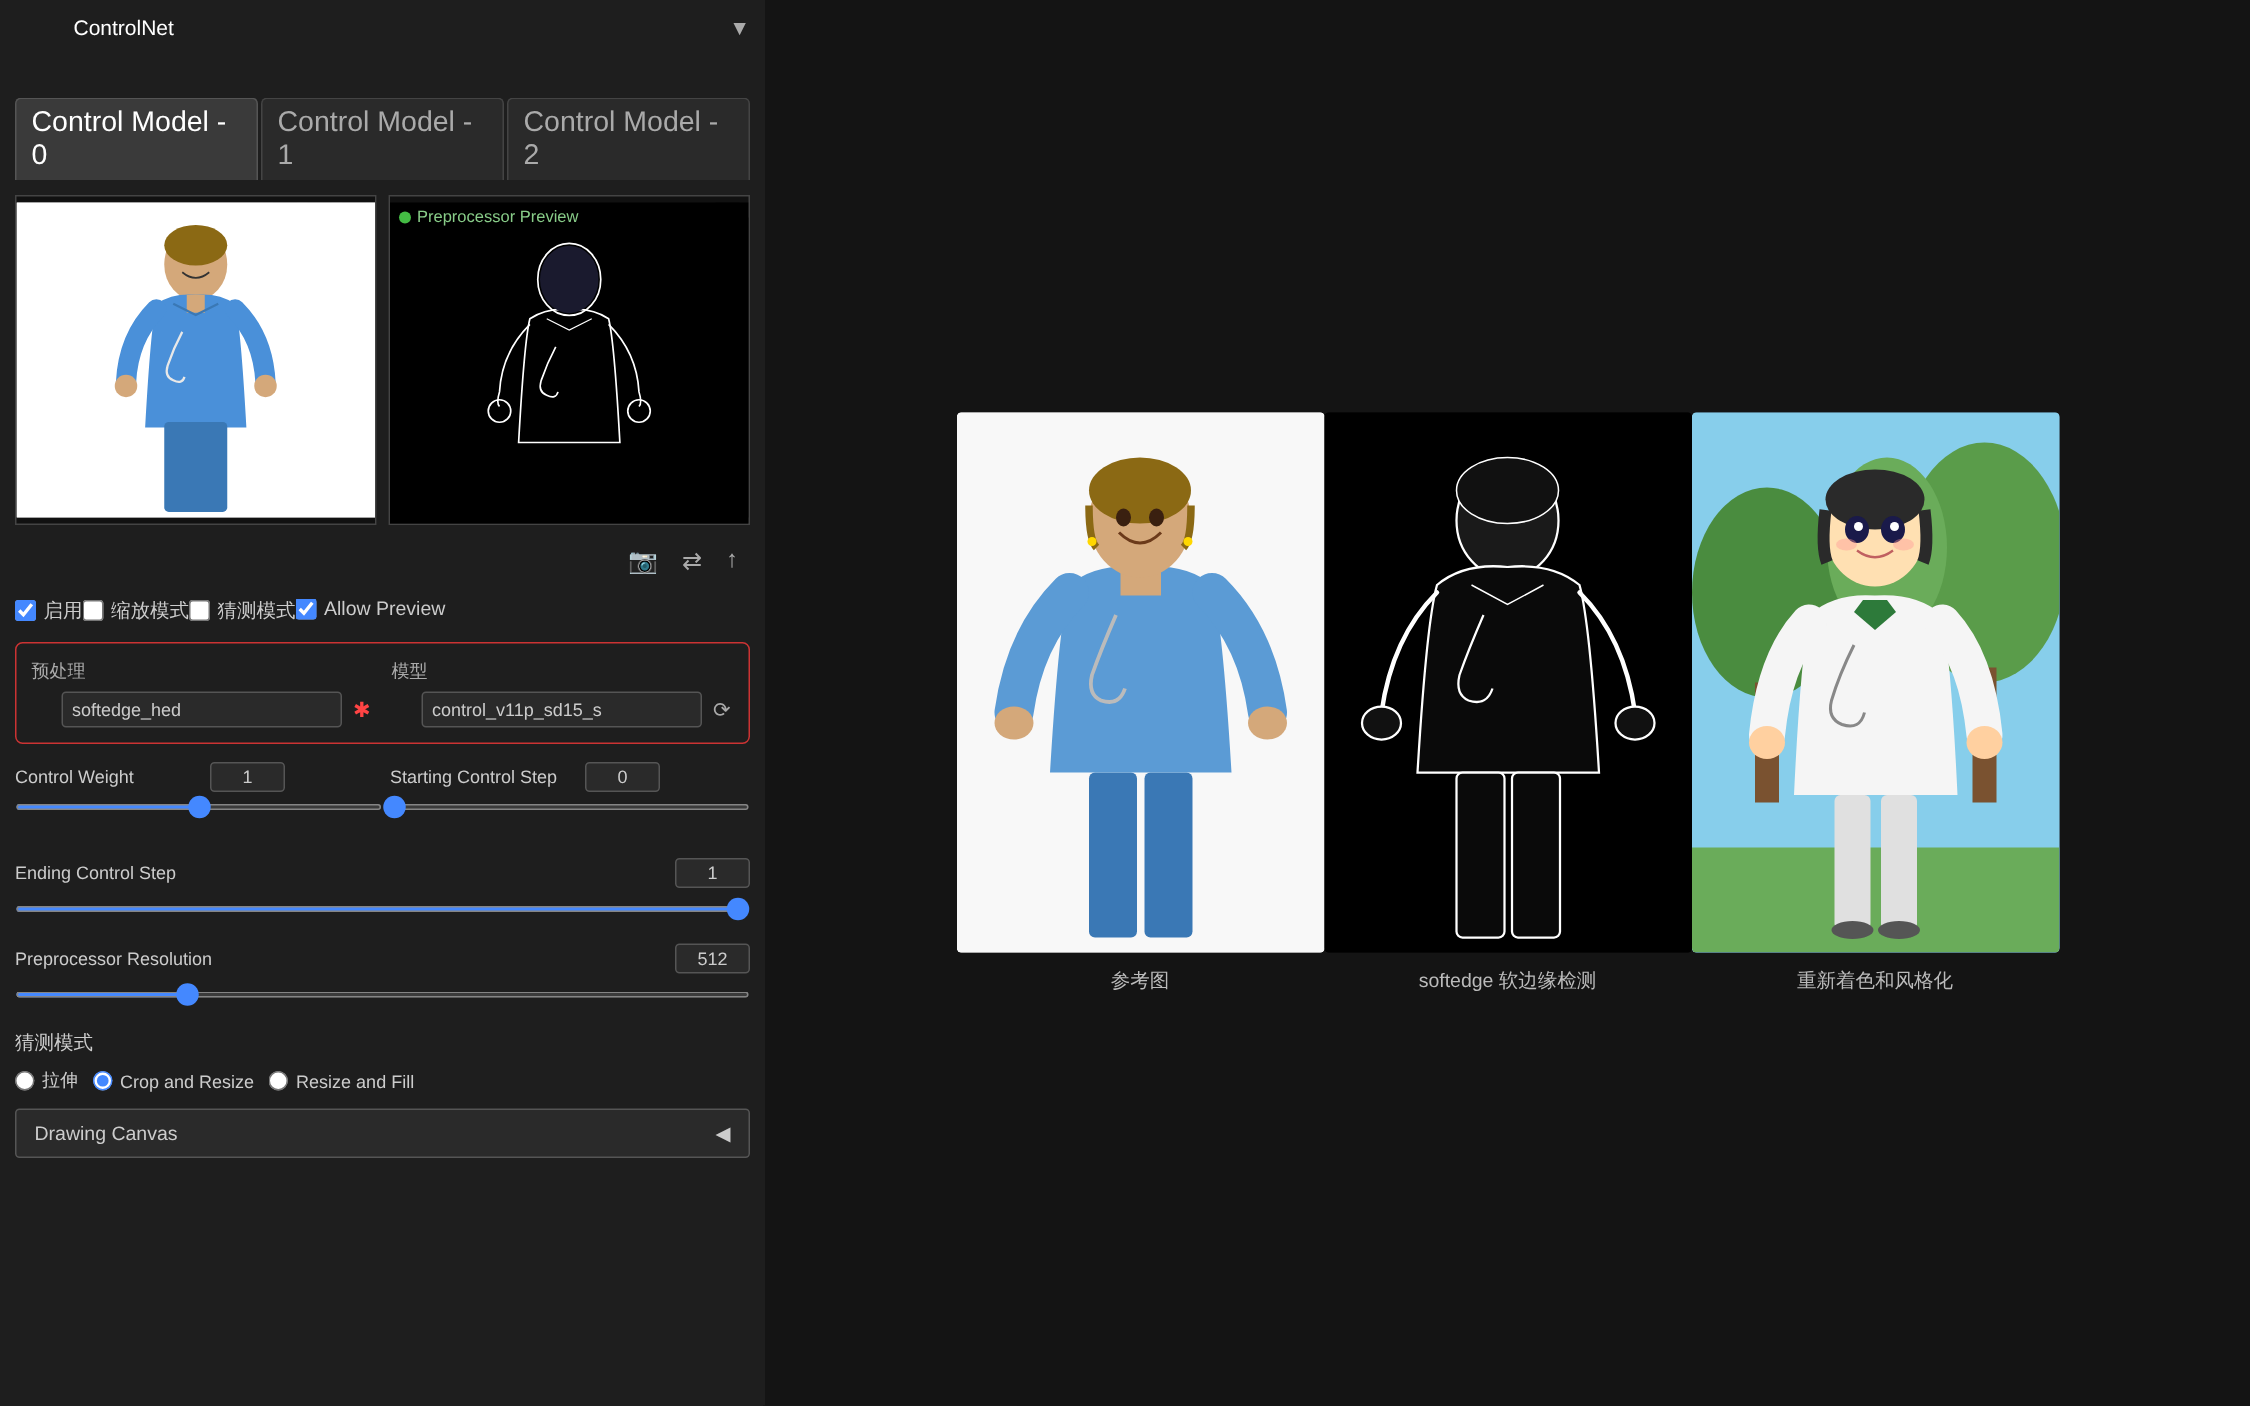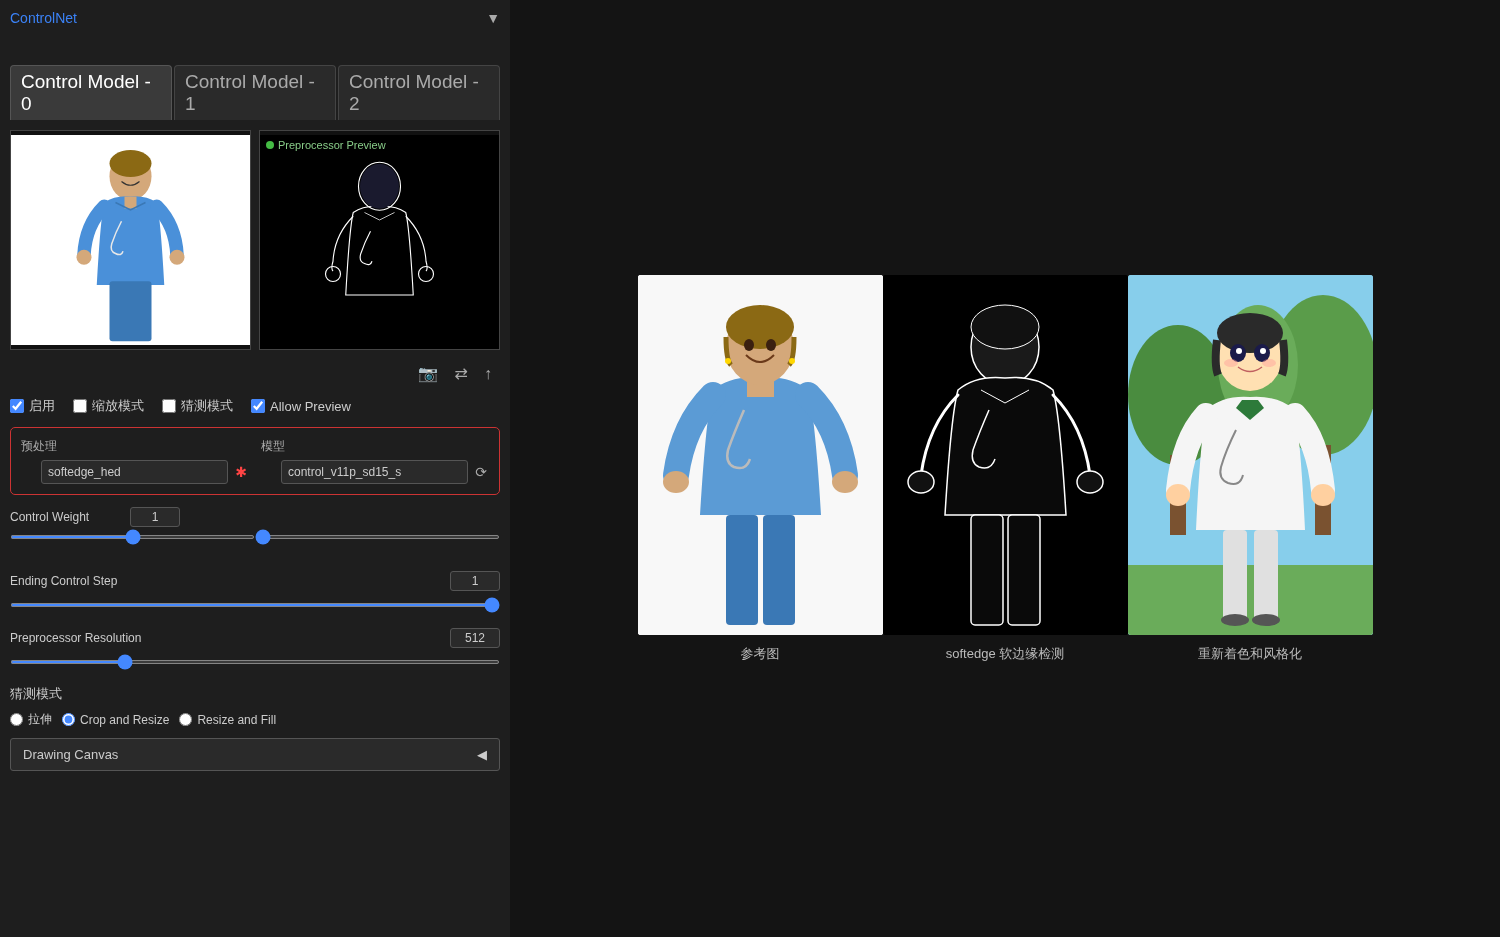--- a/index.html
+++ b/index.html
@@ -28,21 +28,22 @@
 
     
     .panel-header {
       display: flex;
       justify-content: space-between;
       align-items: center;
       margin-bottom: 8px;
     }
     .panel-title {
       font-size: 14px;
-      color: #3b82f6;
+      color: #ffffff;
+      margin-left: 39px;
     }
     .panel-collapse-icon {
       color: #aaa;
       font-size: 14px;
       cursor: pointer;
     }
 
     
     .tabs {
       display: flex;
@@ -170,22 +171,21 @@
       border: none;
       color: #aaa;
       font-size: 16px;
       cursor: pointer;
       padding: 4px;
     }
 
     
     .checkbox-row {
       display: flex;
-      align-items: center;
-      gap: 18px;
+      align-items: flex-start;
       margin-bottom: 12px;
       flex-wrap: wrap;
     }
     .checkbox-item {
       display: flex;
       align-items: center;
       gap: 5px;
       cursor: pointer;
     }
     .checkbox-item input[type=checkbox] {
@@ -250,20 +250,21 @@
       padding: 2px;
     }
 
     
     .slider-section {
       margin-bottom: 8px;
     }
     .slider-row {
       display: flex;
       align-items: center;
+      gap: 10px;
       margin-bottom: 4px;
     }
     .slider-label {
       color: #ccc;
       font-size: 12px;
       min-width: 120px;
     }
     .slider-value {
       background: #2a2a2a;
       border: 1px solid #555;
@@ -529,20 +530,26 @@
   </div>
 
   <div class="slider-section">
     <div class="dual-slider-row">
       <div class="slider-group">
         <div class="slider-row">
           <span class="slider-label">Control Weight</span>
           <input type="text" class="slider-value" value="1" style="">
         </div>
       </div>
+      <div class="slider-group">
+        <div class="slider-row">
+          <span class="slider-label">Starting Control Step</span>
+          <input type="text" class="slider-value" value="0" style="">
+        </div>
+      </div>
     </div>
     <div class="slider-container">
 
       <div style="position:relative;height:18px;margin-bottom:6px;">
         <input type="range" min="0" max="2" step="0.01" value="1" style="width: 50%; position: absolute; left: 0px; --val: 100%;">
         <input type="range" min="0" max="1" step="0.01" value="0" style="width: 50%; position: absolute; right: 0px; --val: 0%;">
       </div>
     </div>
   </div>
 

